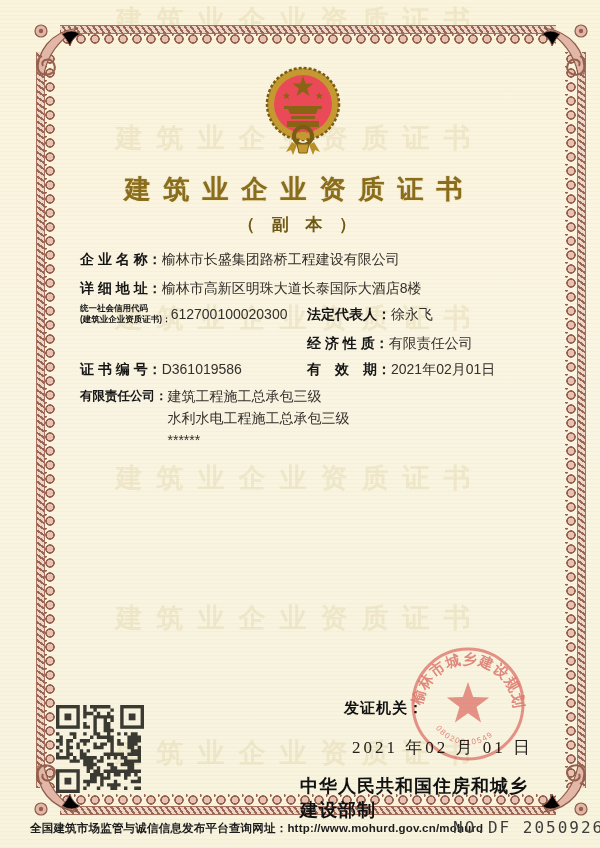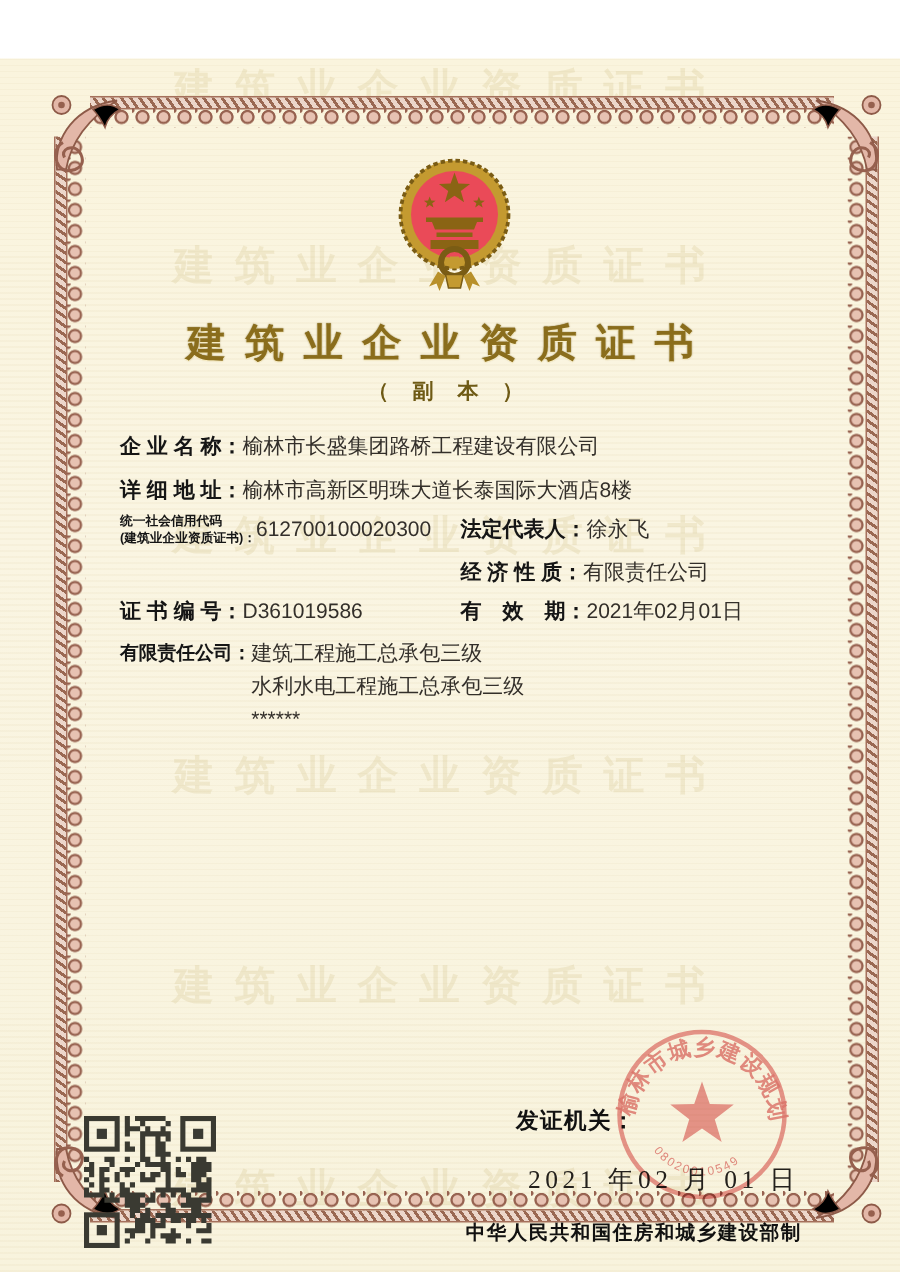--- a/index.html
+++ b/index.html
@@ -2,21 +2,20 @@
 <html><head>
 <meta charset="utf-8">
 <style>
   html,body{margin:0;padding:0;}
   body{width:600px;height:848px;position:relative;background:#fff;
        font-family:"Liberation Sans",sans-serif;overflow:hidden;}
   .paper{position:absolute;inset:0;
     background:
       repeating-linear-gradient(0deg, rgba(214,195,150,.10) 0 1px, rgba(0,0,0,0) 1px 4px),
       linear-gradient(180deg,#faf4dd 0%,#faf5e2 40%,#f8f3dd 100%);
-    margin-top: 39px;
   }
   
   .wmrow{position:absolute;left:0;width:600px;text-align:center;white-space:nowrap;
     color:rgba(201,178,116,.20);font-size:27px;font-weight:bold;letter-spacing:14px;
     font-family:"Liberation Serif",serif;user-select:none;}
   
   .rope-h{position:absolute;height:7px;
     background:repeating-linear-gradient(55deg,#9a6852 0 2px,#ecd6ca 2px 5px);
     border-top:1px solid #a5705c;border-bottom:1px solid #a5705c;}
   .rope-v{position:absolute;width:7px;
@@ -32,35 +31,35 @@
       radial-gradient(circle at 6px 7px,#e7c2b2 0 3px,#96614f 3.5px 4.5px,rgba(0,0,0,0) 5px),
       radial-gradient(circle at 1.5px 0px,#96614f 0 1.4px,rgba(0,0,0,0) 2px);
     background-size:13px 14px;}
   .corner{position:absolute;width:58px;height:58px;}
   
   .title{position:absolute;top:172px;left:0;width:600px;text-align:center;
     font-size:26px;font-weight:bold;letter-spacing:13px;color:#8a6d1c;
     text-shadow:0 1px 0 rgba(255,244,200,.8),0 0 1px #6e5612;
     font-family:"Liberation Serif",serif;}
   .subtitle{position:absolute;top:213px;left:0;width:600px;text-align:center;
-    font-size:14px;font-weight:bold;letter-spacing:6px;color:#6e5a15;}
+    font-size:17px;font-weight:bold;letter-spacing:6px;color:#6e5a15;}
   
   .lbl{font-weight:bold;color:#151515;font-size:14px;white-space:nowrap;}
   .val{font-family:Liberation Sans, sans-serif;color:#332f2a;
        font-size:14px;white-space:nowrap;}
   .row{position:absolute;left:0;top:0;}
   .lbl-sm{font-weight:bold;color:#151515;font-size:8.5px;line-height:1.25;white-space:nowrap;}
   .qlines div{line-height:22px;}
   
   .issuer-label{position:absolute;left:344px;top:699px;font-size:15px;font-weight:bold;
     color:#111;letter-spacing:1px;}
   .issue-date{position:absolute;left:352px;top:736px;font-size:17px;color:#23201c;
     font-family:"Liberation Serif",serif;letter-spacing:3px;white-space:nowrap;}
   .made-by{position:absolute;left:0px;top:774px;width:545px;padding-left:300px;
-    box-sizing:border-box;text-align:center;font-size:13px;font-weight:bold;color:#111;
+    box-sizing:border-box;text-align:left;font-size:18px;font-weight:bold;color:#111;
     letter-spacing:1px;}
   
   .footer-query{position:absolute;left:30px;top:821px;font-size:11.5px;color:#1c1c1c;
     font-weight:bold;letter-spacing:.2px;white-space:nowrap;}
   .serial{position:absolute;left:453px;top:818px;font-size:16px;color:#3d3d3d;
     font-family:"DejaVu Sans Mono","Liberation Mono",monospace;letter-spacing:2px;white-space:nowrap;}
   
   .emblem{position:absolute;left:264px;top:64px;}
   .seal{position:absolute;left:408px;top:644px;mix-blend-mode:multiply;opacity:.85;}
   .qr{position:absolute;left:56px;top:705px;}

